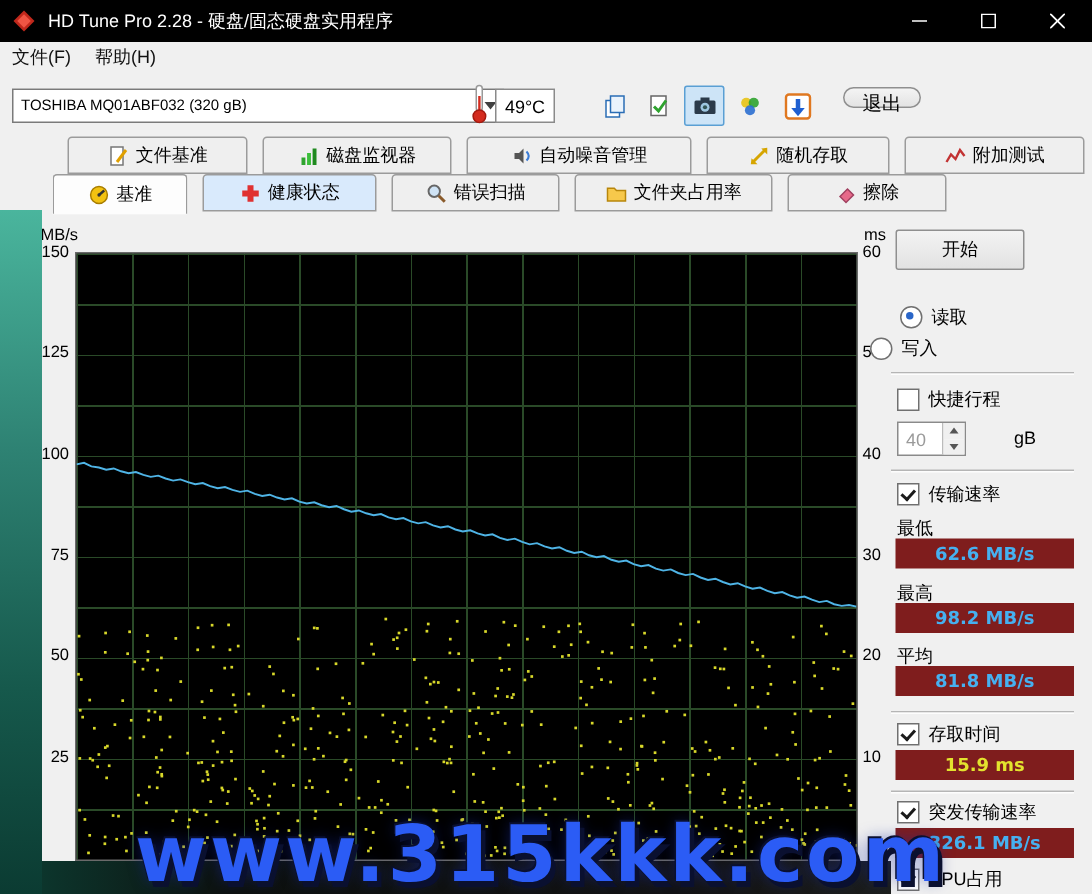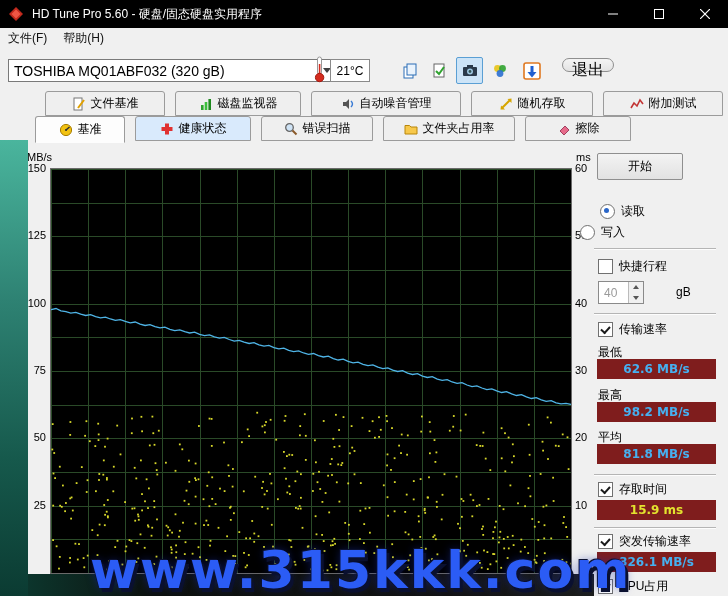--- a/index.html
+++ b/index.html
@@ -13,33 +13,33 @@
   .title{margin-left:8px;font-size:12px;color:#fff;white-space:nowrap;}
   .winbtns{position:absolute;right:0;top:0;height:28px;display:flex;}
   .winbtn{width:46px;height:28px;display:flex;align-items:center;justify-content:center;}
   
   .menubar{position:absolute;left:0;top:28px;width:728px;height:21px;background:#f0f0f0;
     display:flex;align-items:center;font-size:12px;color:#111;}
   .menuitem{padding:10px 8px;}
   
   .toolbar{position:absolute;left:0;top:49px;width:728px;height:41px;background:#f0f0f0;}
   .combo{position:absolute;left:8px;top:10px;width:328px;height:23px;background:#fff;
-    border:1px solid #7a7a7a;box-sizing:border-box;display:flex;align-items:center;font-size:14px;}
+    border:1px solid #7a7a7a;box-sizing:border-box;display:flex;align-items:center;font-size:10px;}
   .combo-text{flex:1;padding-left:5px;white-space:nowrap;overflow:hidden;}
   .combo-arrow{width:16px;height:100%;display:flex;align-items:center;justify-content:center;}
   .combo-arrow::after{content:"";border-left:4px solid transparent;border-right:4px solid transparent;
     border-top:5px solid #404040;}
   .thermo{position:absolute;left:313px;top:6px;width:13px;height:28px;}
   .tempbox{position:absolute;left:330px;top:10px;width:40px;height:23px;background:#fff;
     border:1px solid #8a8a8a;box-sizing:border-box;font-size:12px;display:flex;
     align-items:center;justify-content:center;color:#000;}
   .tbtn{position:absolute;top:8px;width:27px;height:27px;border:1px solid transparent;
     display:flex;align-items:center;justify-content:center;box-sizing:border-box;border-radius:2px;}
   .tbtn.selected{background:#cde4f7;border-color:#5a9fd4;}
-  .exit{position:absolute;left:562px;top:9px;width:52px;height:14px;font-size:16px;
+  .exit{position:absolute;left:562px;top:9px;width:52px;height:14px;font-size:13px;
     background:linear-gradient(#f4f4f4,#e3e3e3);border:1px solid #8f8f8f;border-radius:13px;
     font-family:inherit;color:#000;}
   
   .tabrow{position:absolute;width:728px;display:flex;gap:10px;box-sizing:border-box;}
   .tabrow1{top:91px;height:25px;padding-left:45px;}
   .tabrow2{top:116px;height:25px;padding-left:35px;}
   .tab{border:1px solid #9b9b9b;border-radius:3px 3px 0 0;background:#efefef;
     display:flex;align-items:center;justify-content:center;gap:5px;font-size:12px;color:#000;
     box-sizing:border-box;height:25px;}
   .tab .ticon{width:14px;height:14px;display:inline-block;flex:none;}
@@ -101,21 +101,21 @@
 
 <div id="screen">
 
   <div class="titlebar">
     <span class="app-icon">
       <svg width="16" height="16" viewBox="0 0 16 16">
         <polygon points="8,1 15,8 8,15 1,8" fill="#c0281c"></polygon>
         <polygon points="8,3.5 12.5,8 8,12.5 3.5,8" fill="#ef5544"></polygon>
       </svg>
     </span>
-    <span class="title">HD Tune Pro 5.60 - 硬盘/固态硬盘实用程序</span>
+    <span class="title">HD Tune Pro 2.28 - 硬盘/固态硬盘实用程序</span>
     <div class="winbtns">
       <div class="winbtn">
         <svg width="10" height="10" viewBox="0 0 10 10">
             <line x1="0" y1="5" x2="10" y2="5" stroke="#fff" stroke-width="1"></line>
           </svg>
       </div>
       <div class="winbtn">
         <svg width="10" height="10" viewBox="0 0 10 10">
             <rect x="0.5" y="0.5" width="9" height="9" fill="none" stroke="#fff" stroke-width="1"></rect>
           </svg>
@@ -139,21 +139,21 @@
       <span class="combo-text">TOSHIBA MQ01ABF032 (320 gB)</span>
       <span class="combo-arrow"></span>
     </div>
     <span class="thermo">
       <svg width="13" height="28" viewBox="0 0 13 28">
         <rect x="4.5" y="2" width="4" height="17" rx="2" fill="#fff" stroke="#999"></rect>
         <rect x="5.8" y="9" width="1.6" height="10" fill="#d42b1e"></rect>
         <circle cx="6.6" cy="22.5" r="4.2" fill="#d42b1e" stroke="#a31a10"></circle>
       </svg>
     </span>
-    <div class="tempbox">21°C</div>
+    <div class="tempbox">49°C</div>
 
     <div class="tbtn" style="left:396px">
       <svg width="18" height="18" viewBox="0 0 18 18">
         <rect x="3" y="5" width="9" height="11" fill="#fff" stroke="#2a6db5"></rect>
         <rect x="6" y="2" width="9" height="11" fill="#eaf3fc" stroke="#2a6db5"></rect>
       </svg>
     </div>
     <div class="tbtn" style="left:426px">
       <svg width="18" height="18" viewBox="0 0 18 18">
         <rect x="3" y="2" width="10" height="13" fill="#fff" stroke="#666"></rect>

